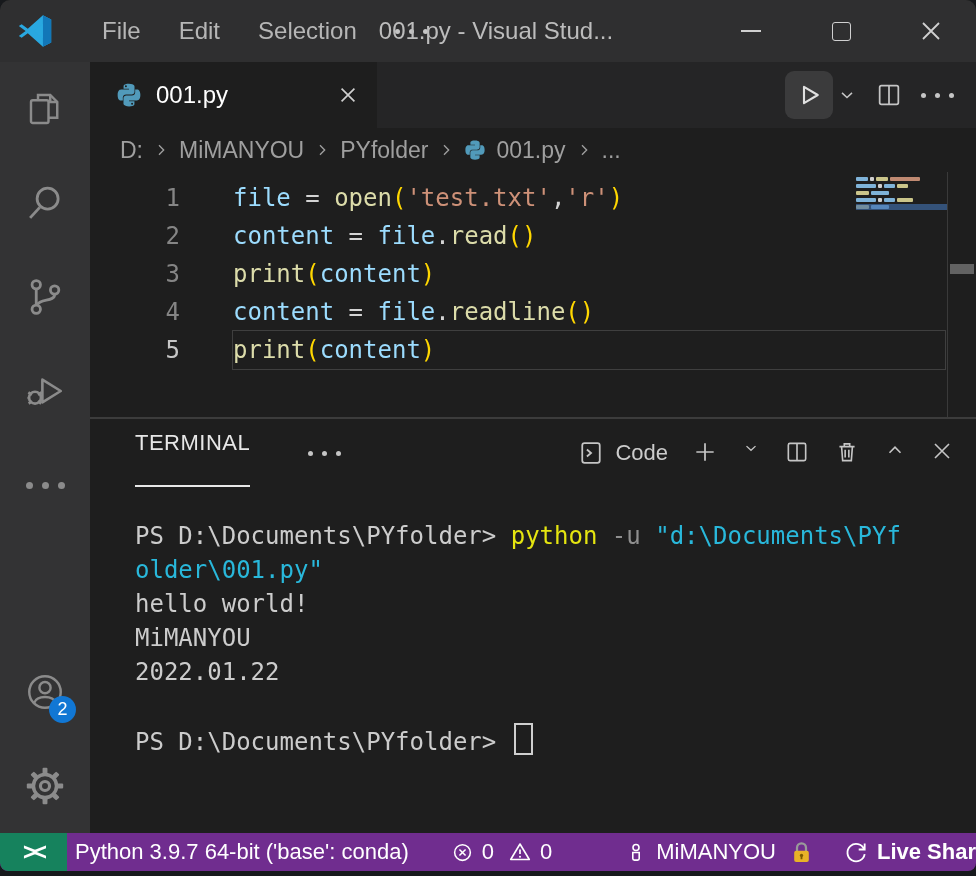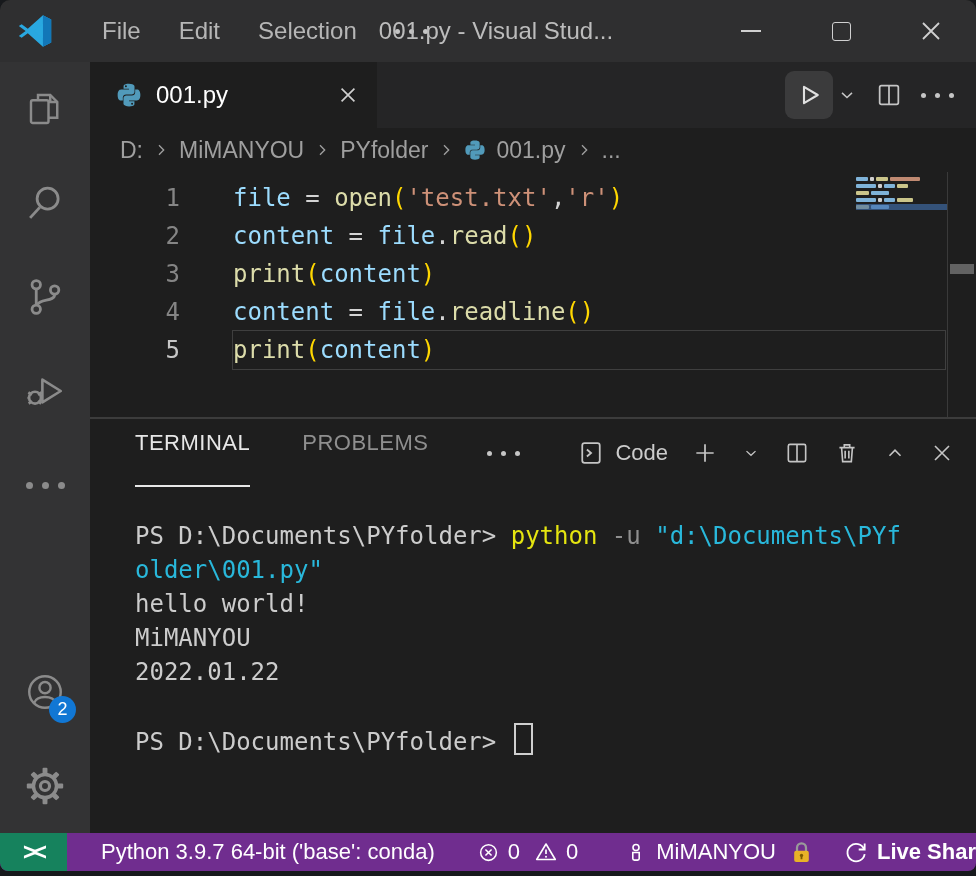--- a/index.html
+++ b/index.html
@@ -51,21 +51,21 @@
   .mm-line i{height:4px;border-radius:1px;display:block;}
   .mm-highlight{position:absolute;left:0;width:92px;height:6px;background:rgba(65,110,170,0.65);}
   .scrollbar{position:absolute;top:0;right:0;width:28px;height:100%;border-left:1px solid #3a3a3a;}
   .sb-thumb{position:absolute;top:92px;left:2px;width:24px;height:10px;background:#7a7a7a;opacity:.75;}
   .divider{height:2px;background:#3c3c3c;flex:none;}
   
   .panel{flex:1;display:flex;flex-direction:column;min-height:0;}
   .panel-header{height:68px;display:flex;align-items:center;padding:0 22px 0 45px;flex:none;}
   .panel-tab{font-size:22px;letter-spacing:.5px;color:#8f8f8f;margin-right:52px;height:100%;display:flex;align-items:center;border-bottom:2px solid transparent;box-sizing:border-box;padding-bottom:18px;}
   .panel-tab.active{color:#e7e7e7;border-bottom-color:#e7e7e7;}
-  .panel-actions{margin-left:auto;display:flex;align-items:center;gap:24px;color:#c5c5c5;}
+  .panel-actions{margin-left:auto;display:flex;gap:24px;color:#c5c5c5;}
   .code-chip{display:flex;align-items:center;gap:10px;}
   .chip-label{font-size:22px;color:#cccccc;}
   .terminal{flex:1;font-family:"DejaVu Sans Mono",monospace;font-size:24px;line-height:34px;
     padding:32px 8px 0 45px;color:#cccccc;white-space:pre;overflow:hidden;}
   .t-fg{color:#cccccc;} .t-yellow{color:var(--tyellow,#E5E510);} .t-dim{color:#8f8f8f;} .t-cyan{color:var(--tcyan,#29B8DB);}
   .term-cursor{display:inline-block;width:15px;height:28px;border:2px solid #cfcfcf;vertical-align:-5px;margin-left:3px;}
   
   .statusbar{height:38px;display:flex;align-items:stretch;flex:none;background:var(--purple,#702d8f);color:#fff;font-size:22px;}
   .remote{width:67px;background:var(--green,#16825d);display:flex;align-items:center;justify-content:center;
     font-weight:700;letter-spacing:-3px;font-size:23px;border-radius:0 0 0 8px;}
@@ -294,21 +294,20 @@
         <div class="scrollbar">
           <div class="sb-thumb"></div>
         </div>
       </div>
 
       <div class="divider"></div>
 
       <div class="panel">
         <div class="panel-header">
           <span class="panel-tab active">TERMINAL</span>
-          <span class="panel-tab">PROBLEMS</span>
           <span class="dots small" style="margin-left:6px;">
               <i></i>
               <i></i>
               <i></i>
             </span>
           <div class="panel-actions">
             <div class="code-chip">
               <svg width="28" height="28" viewBox="0 0 24 24">
                 <rect x="4.5" y="3.5" width="15" height="17" rx="2" fill="none" stroke="#c5c5c5" stroke-width="1.5"></rect>
                 <path d="M8.5 9 L12 12 L8.5 15" fill="none" stroke="#c5c5c5" stroke-width="1.6"></path>
@@ -336,21 +335,21 @@
               </svg>
           </div>
         </div>
         <div class="terminal" id="terminal"><div class="term-line"><span class="t-fg">PS D:\Documents\PYfolder&gt; </span><span class="t-yellow">python</span><span class="t-fg"> </span><span class="t-dim">-u</span><span class="t-fg"> </span><span class="t-cyan">"d:\Documents\PYf</span></div><div class="term-line"><span class="t-cyan">older\001.py"</span></div><div class="term-line"><span class="t-fg">hello world!</span></div><div class="term-line"><span class="t-fg">MiMANYOU</span></div><div class="term-line"><span class="t-fg">2022.01.22</span></div><div class="term-line">&nbsp;</div><div class="term-line"><span class="t-fg">PS D:\Documents\PYfolder&gt; </span><span class="term-cursor"></span></div></div>
       </div>
     </div>
   </div>
 
   <div class="statusbar">
     <div class="remote">&gt;&lt;</div>
-    <div class="sb-group" style="padding-left:34px;">
+    <div class="sb-group" style="padding-left:8px;">
       <span>Python 3.9.7 64-bit ('base': conda)</span>
     </div>
     <div class="sb-group" style="margin-left:14px;">
       <svg width="23" height="23" viewBox="0 0 24 24">
         <circle cx="12" cy="12" r="8.2" fill="none" stroke="#fff" stroke-width="1.6"></circle>
         <path d="M8.8 8.8 L15.2 15.2 M15.2 8.8 L8.8 15.2" stroke="#fff" stroke-width="1.6"></path>
       </svg>
       <span>0</span>
       <svg width="24" height="24" viewBox="0 0 24 24" style="margin-left:6px;">
         <path d="M12 4 L21.3 19.5 H2.7 Z" fill="none" stroke="#fff" stroke-width="1.6" stroke-linejoin="round"></path>

